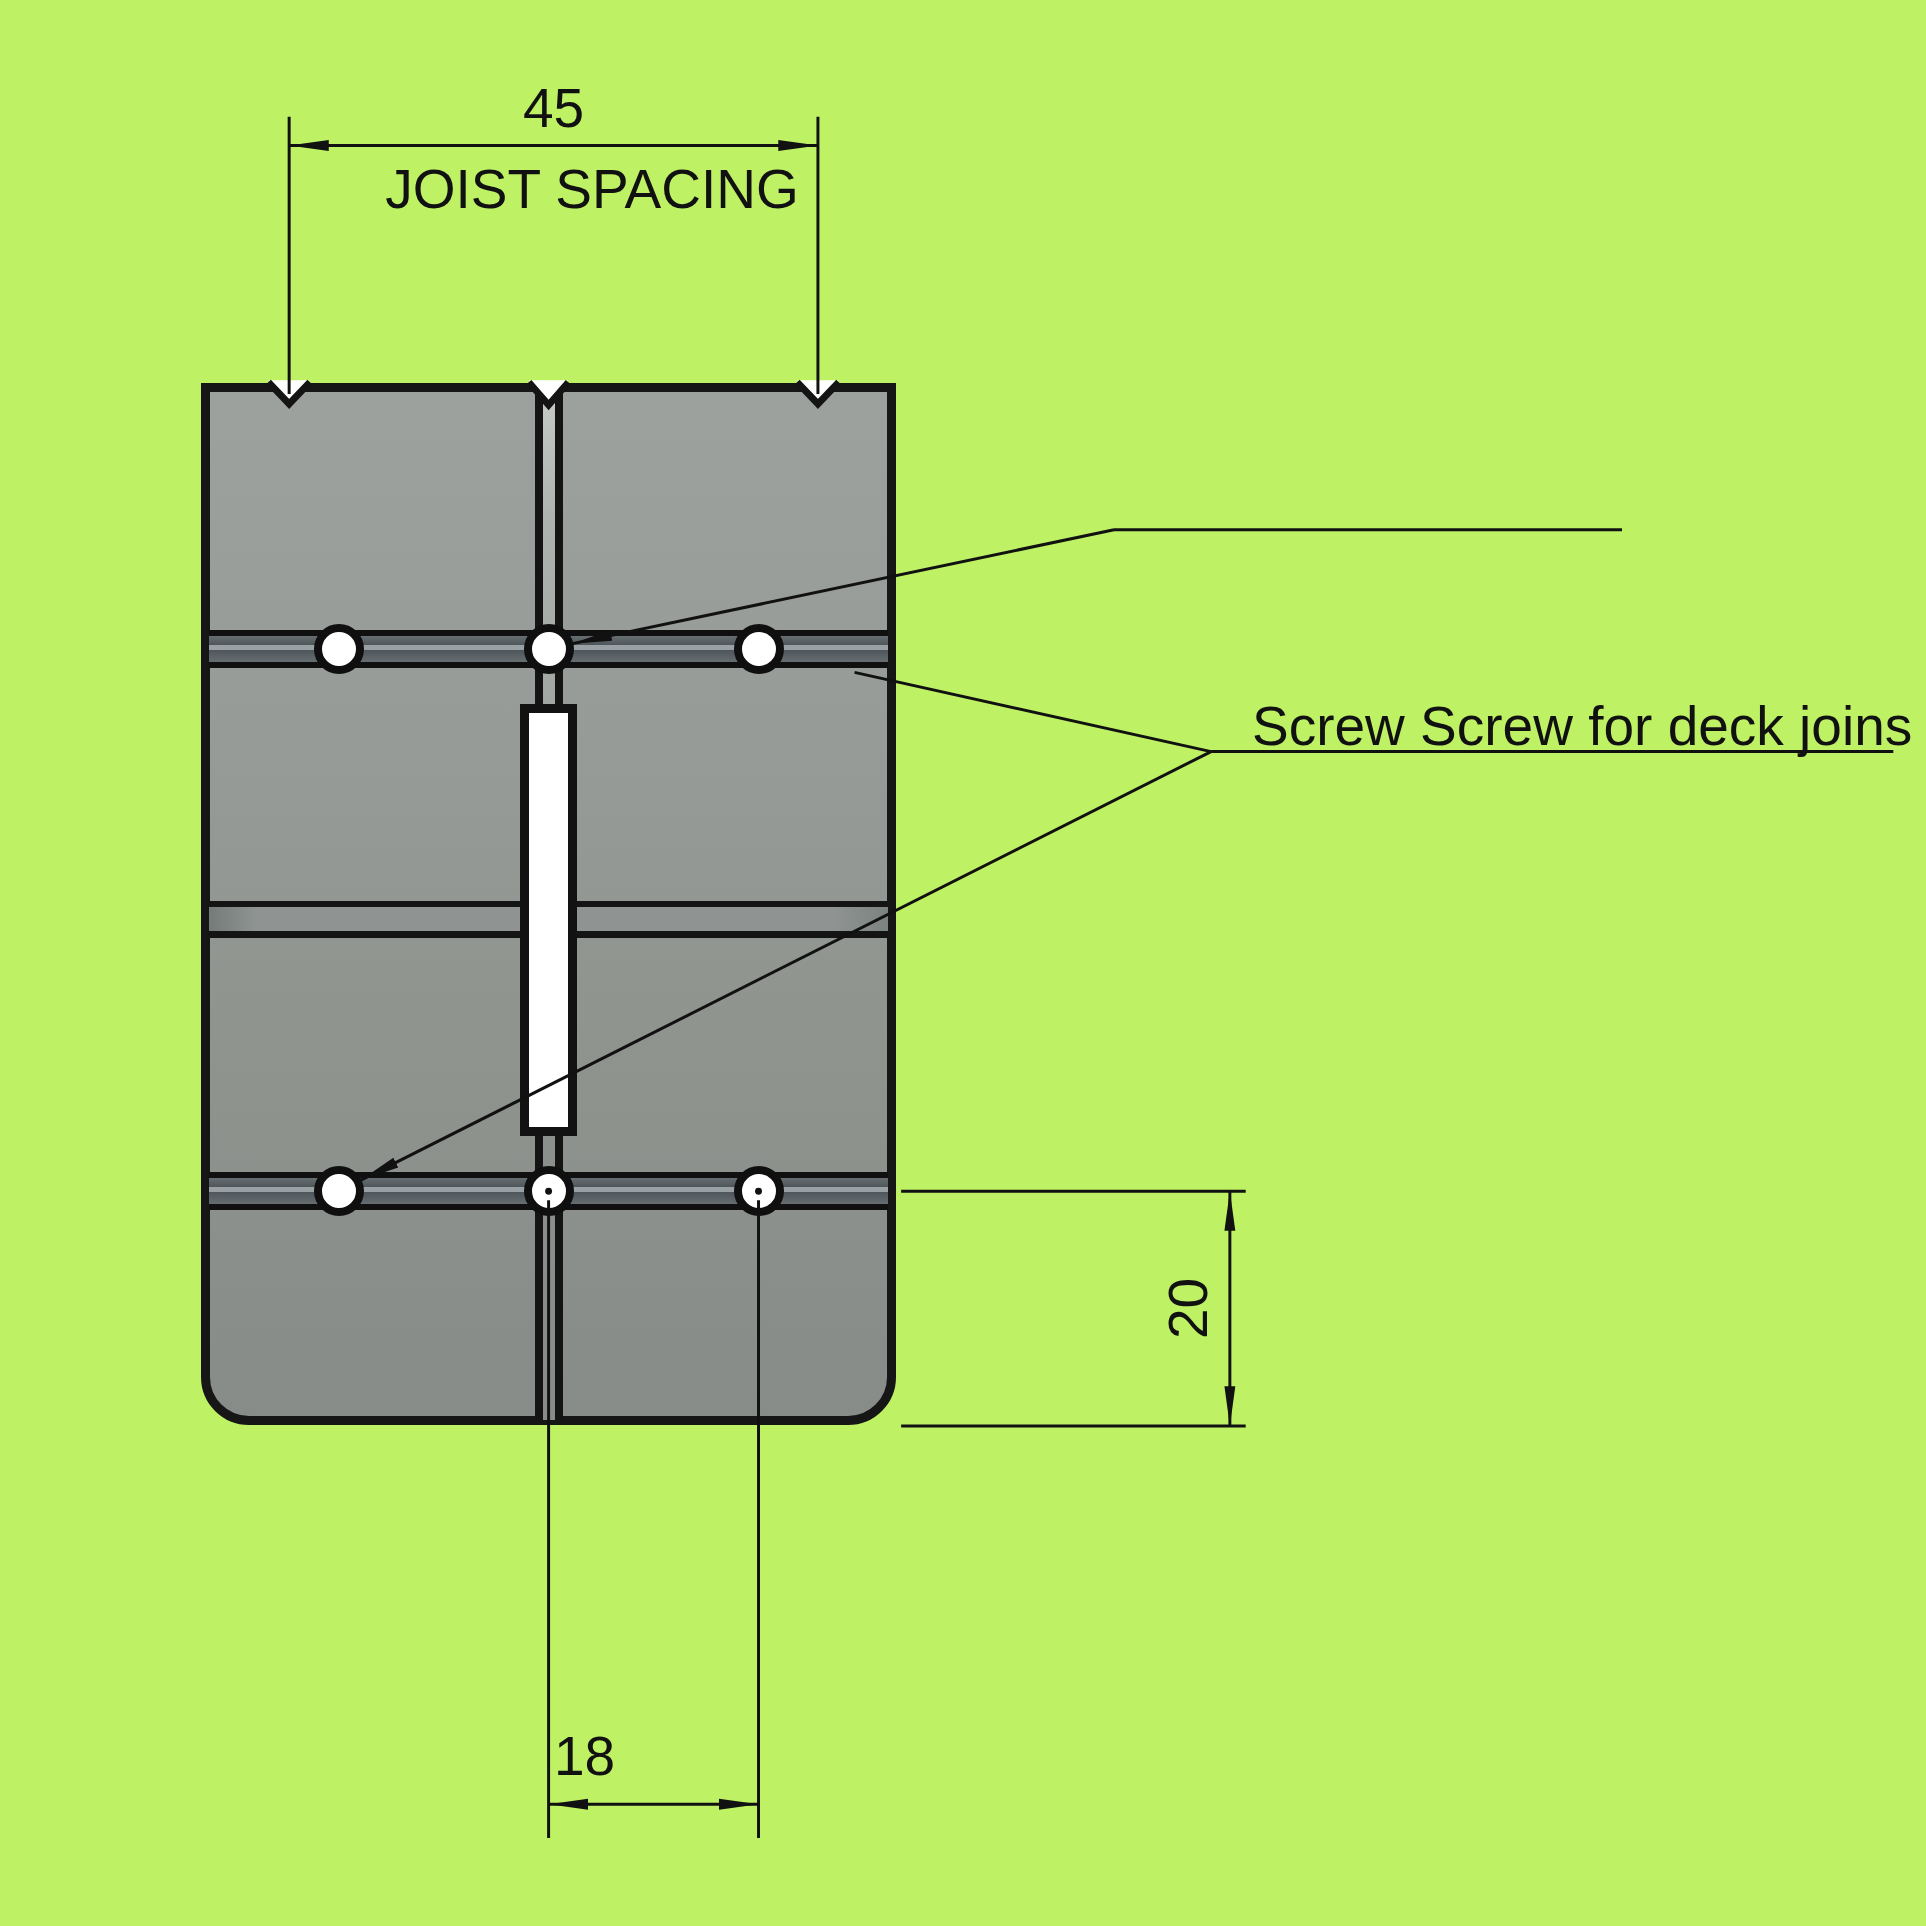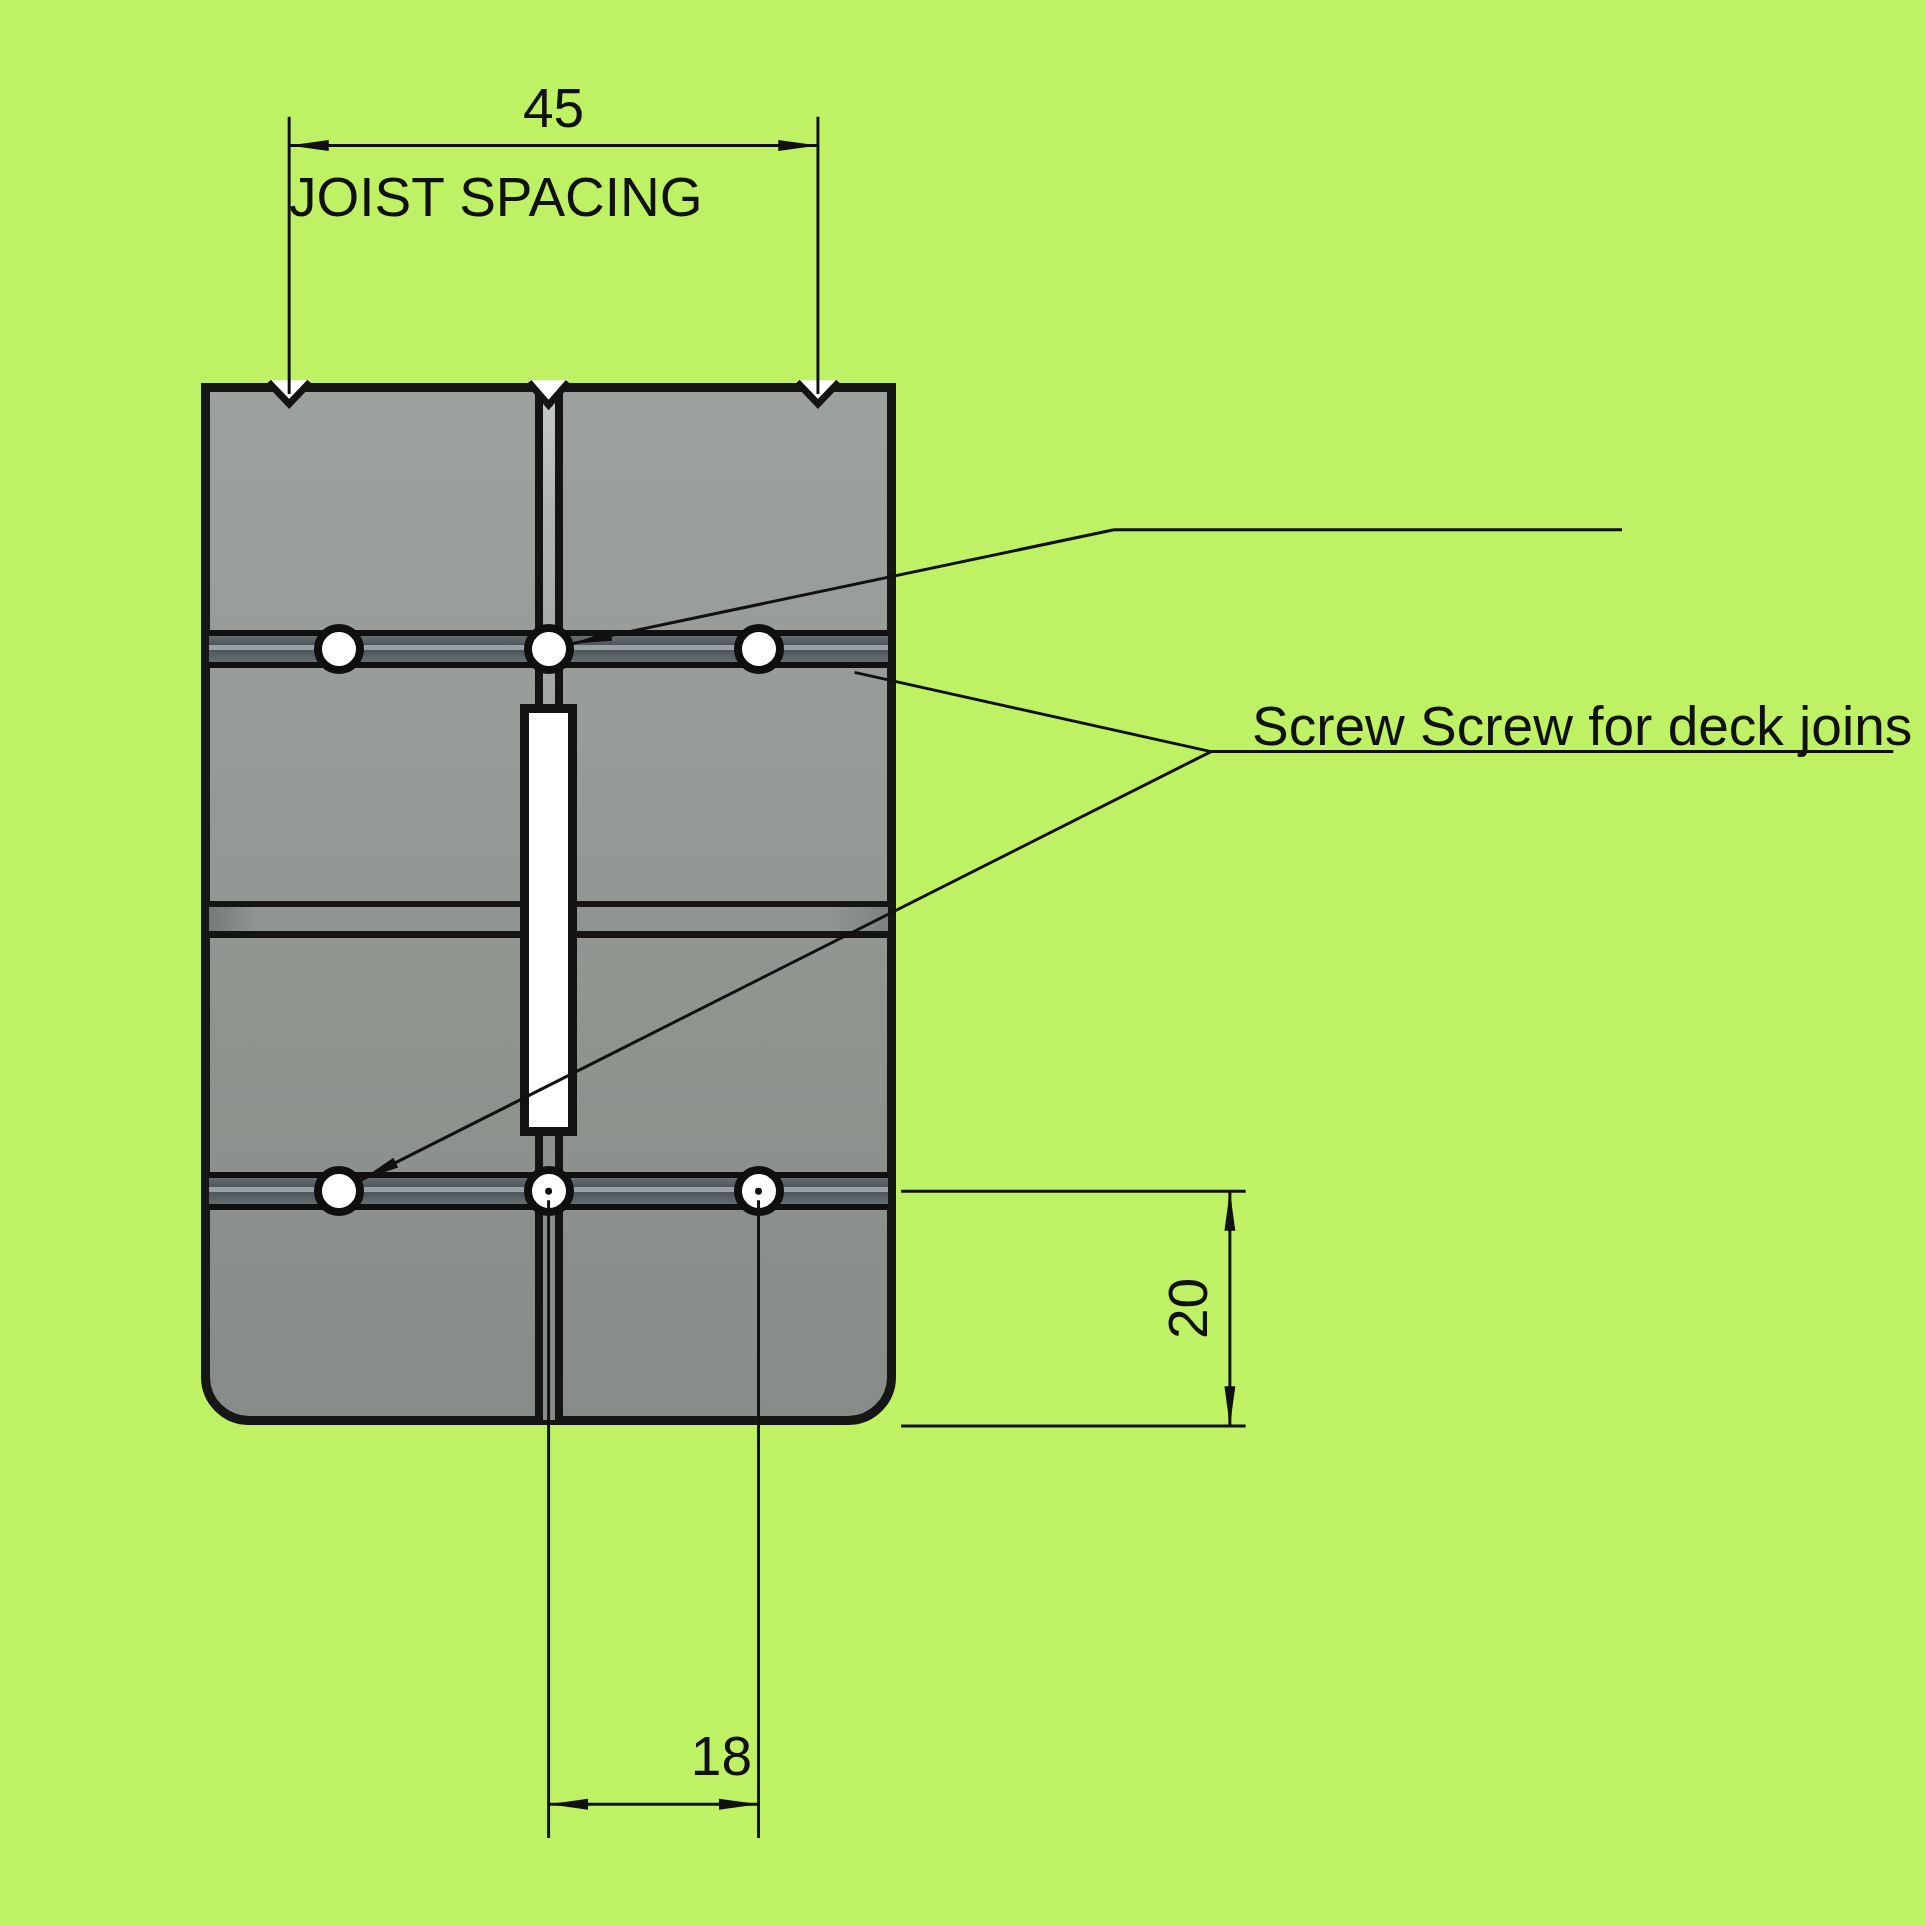--- a/index.html
+++ b/index.html
@@ -48,22 +48,22 @@
     width:50px;height:50px;box-sizing:border-box;border:8px solid #0f0f0f;
     border-radius:50%;background:#ffffff;
   }
   
   #overlay{left:0;top:0;width:1927px;height:1927px;}
   
   .lbl{line-height:1.06;white-space:nowrap;}
   .dim-num{font-size:55px;}
   .note{font-size:55px;}
   #txt-45{left:289px;top:79px;width:529px;text-align:center;}
-  #txt-joist{left:289px;top:168px;width:606px;}
-  #txt-18{left:554px;top:1727px;width:198px;text-align:right;}
+  #txt-joist{left:289px;top:160px;width:606px;text-align:center;}
+  #txt-18{left:554px;top:1727px;width:198px;text-align:left;}
   #txt-20{left:1089px;top:1279px;width:198px;height:59px;text-align:center;
           transform:rotate(-90deg);transform-origin:center center;}
   #txt-centre{left:1148px;top:477px;}
   #txt-deck{left:1252px;top:697px;}
 </style>
 </head>
 <body>
 
 <div id="canvas">
 

